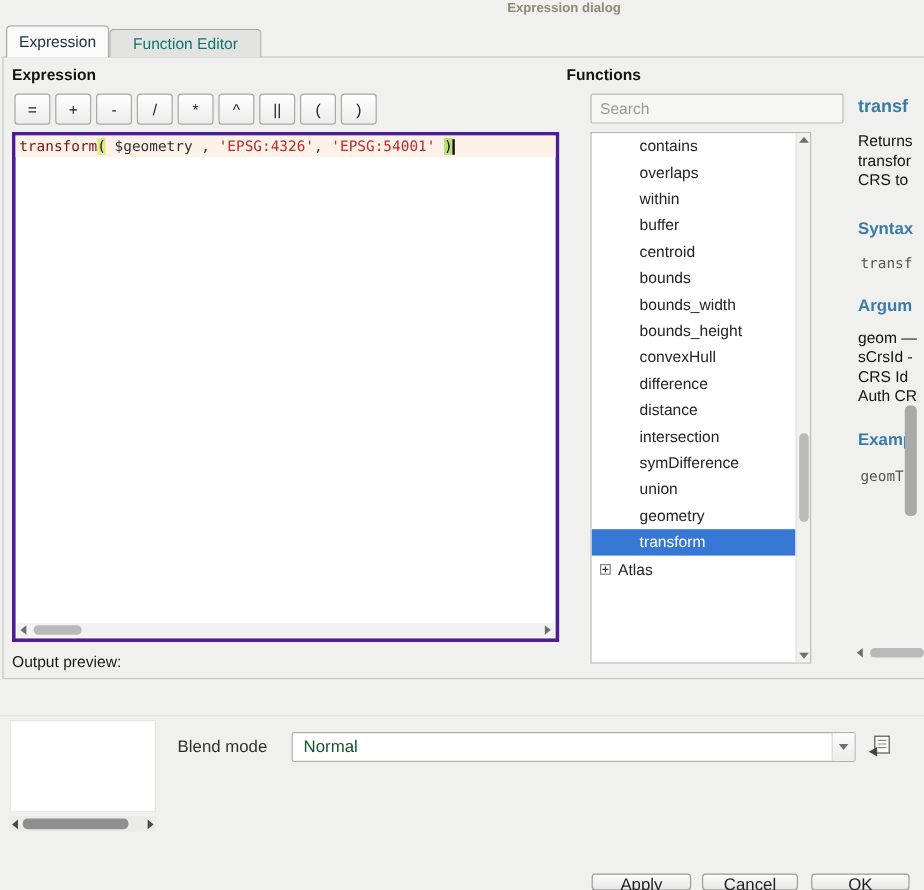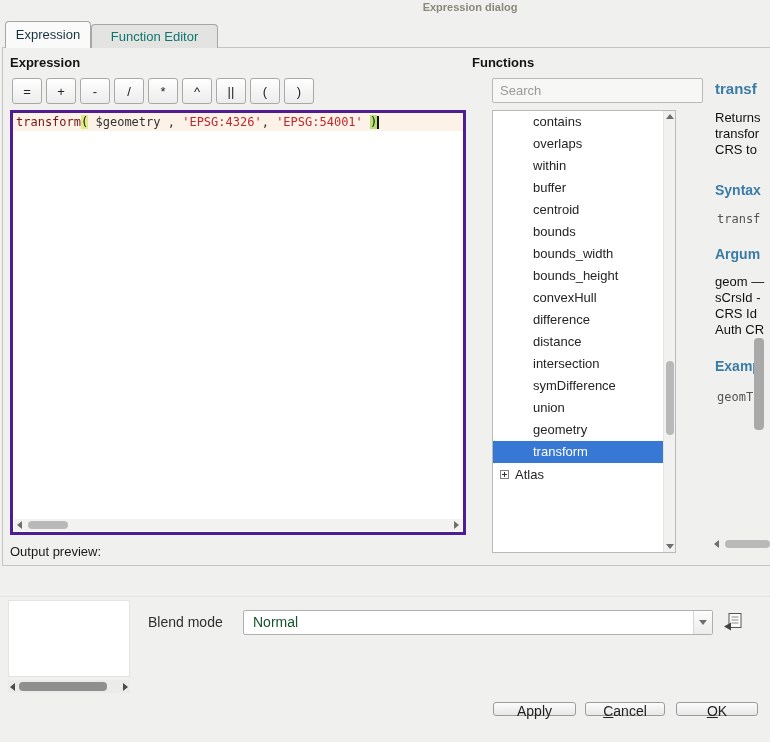--- a/index.html
+++ b/index.html
@@ -112,21 +112,21 @@
   .preview-hscroll .tri-right{right:2px;top:3px;border-left-color:#4a4a4a}
   .preview-hscroll .hthumb{left:11px;top:2px;width:88px;height:9px;background:#8f8f8f}
   .blend-label{left:148px;top:614px;font-size:14px;color:#2f2f2f;white-space:nowrap}
   .combo{left:243px;top:610px;width:470px;height:25px;background:#fff;border:1px solid #b0b0b0;border-radius:2px}
   .combo-text{position:absolute;left:9px;top:0;line-height:23px;font-size:14px;color:#14532d;white-space:nowrap}
   .combo-arrow-box{position:absolute;right:0;top:0;width:19px;height:100%;border-left:1px solid #d6d6d6;background:linear-gradient(#fcfcfc,#ececec)}
   .combo-chevron{position:absolute;right:5px;top:9px;width:0;height:0;border-left:4px solid transparent;border-right:4px solid transparent;border-top:5px solid #6f6f6f}
   .override-btn{left:722px;top:611px;width:23px;height:23px;background:transparent;border:none;padding:0}
   
   .dlg-btn{
-    position:absolute;top:702px;height:14px;z-index:5;
+    position:absolute;top:728px;height:14px;z-index:5;
     background:linear-gradient(#fcfcfc,#e7e7e6);
     border:1px solid #9c9c9c;border-radius:3px;
     font-size:14px;color:#1f1f1f;font-family:inherit;
   }
   .btn-apply{left:493px;width:83px}
   .btn-cancel{left:585px;width:80px}
   .btn-ok{left:676px;width:82px}
   .mn{text-decoration:underline}
 </style>
 </head>

